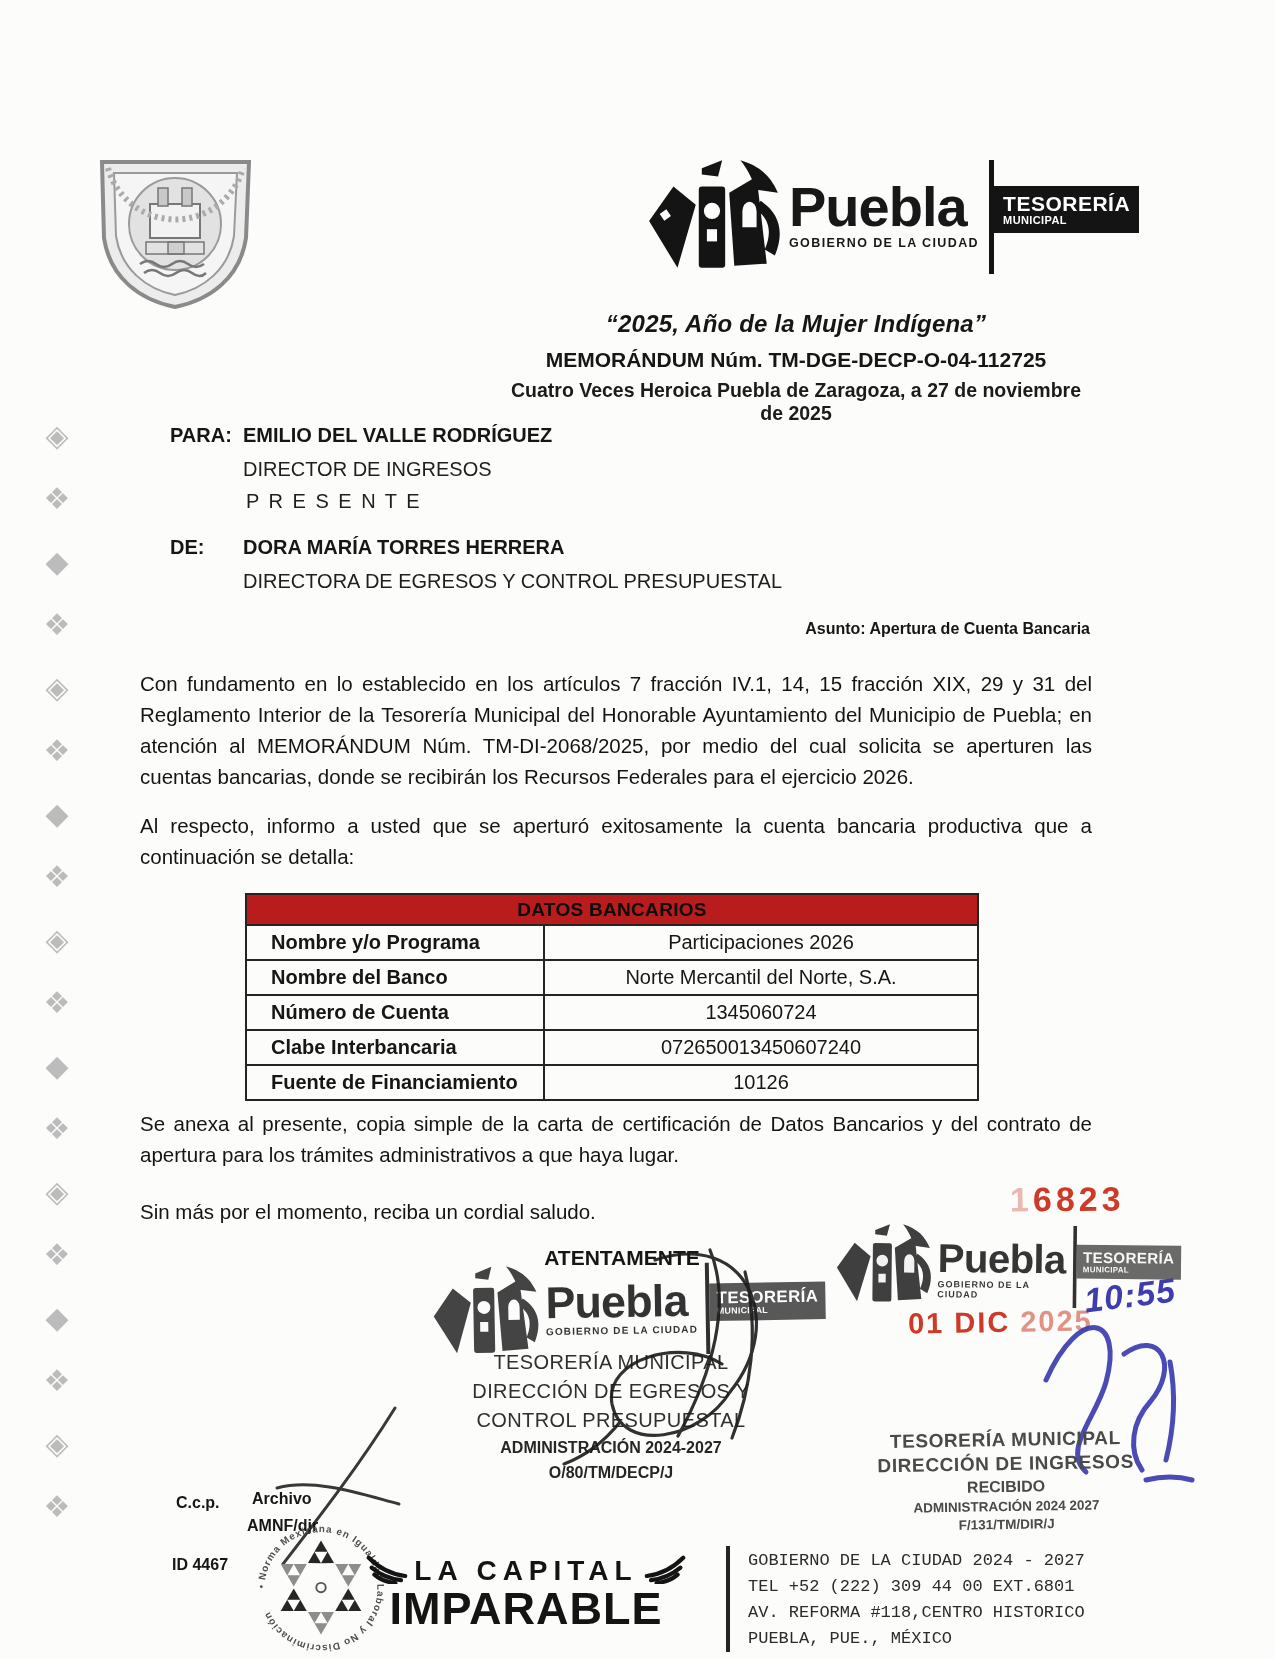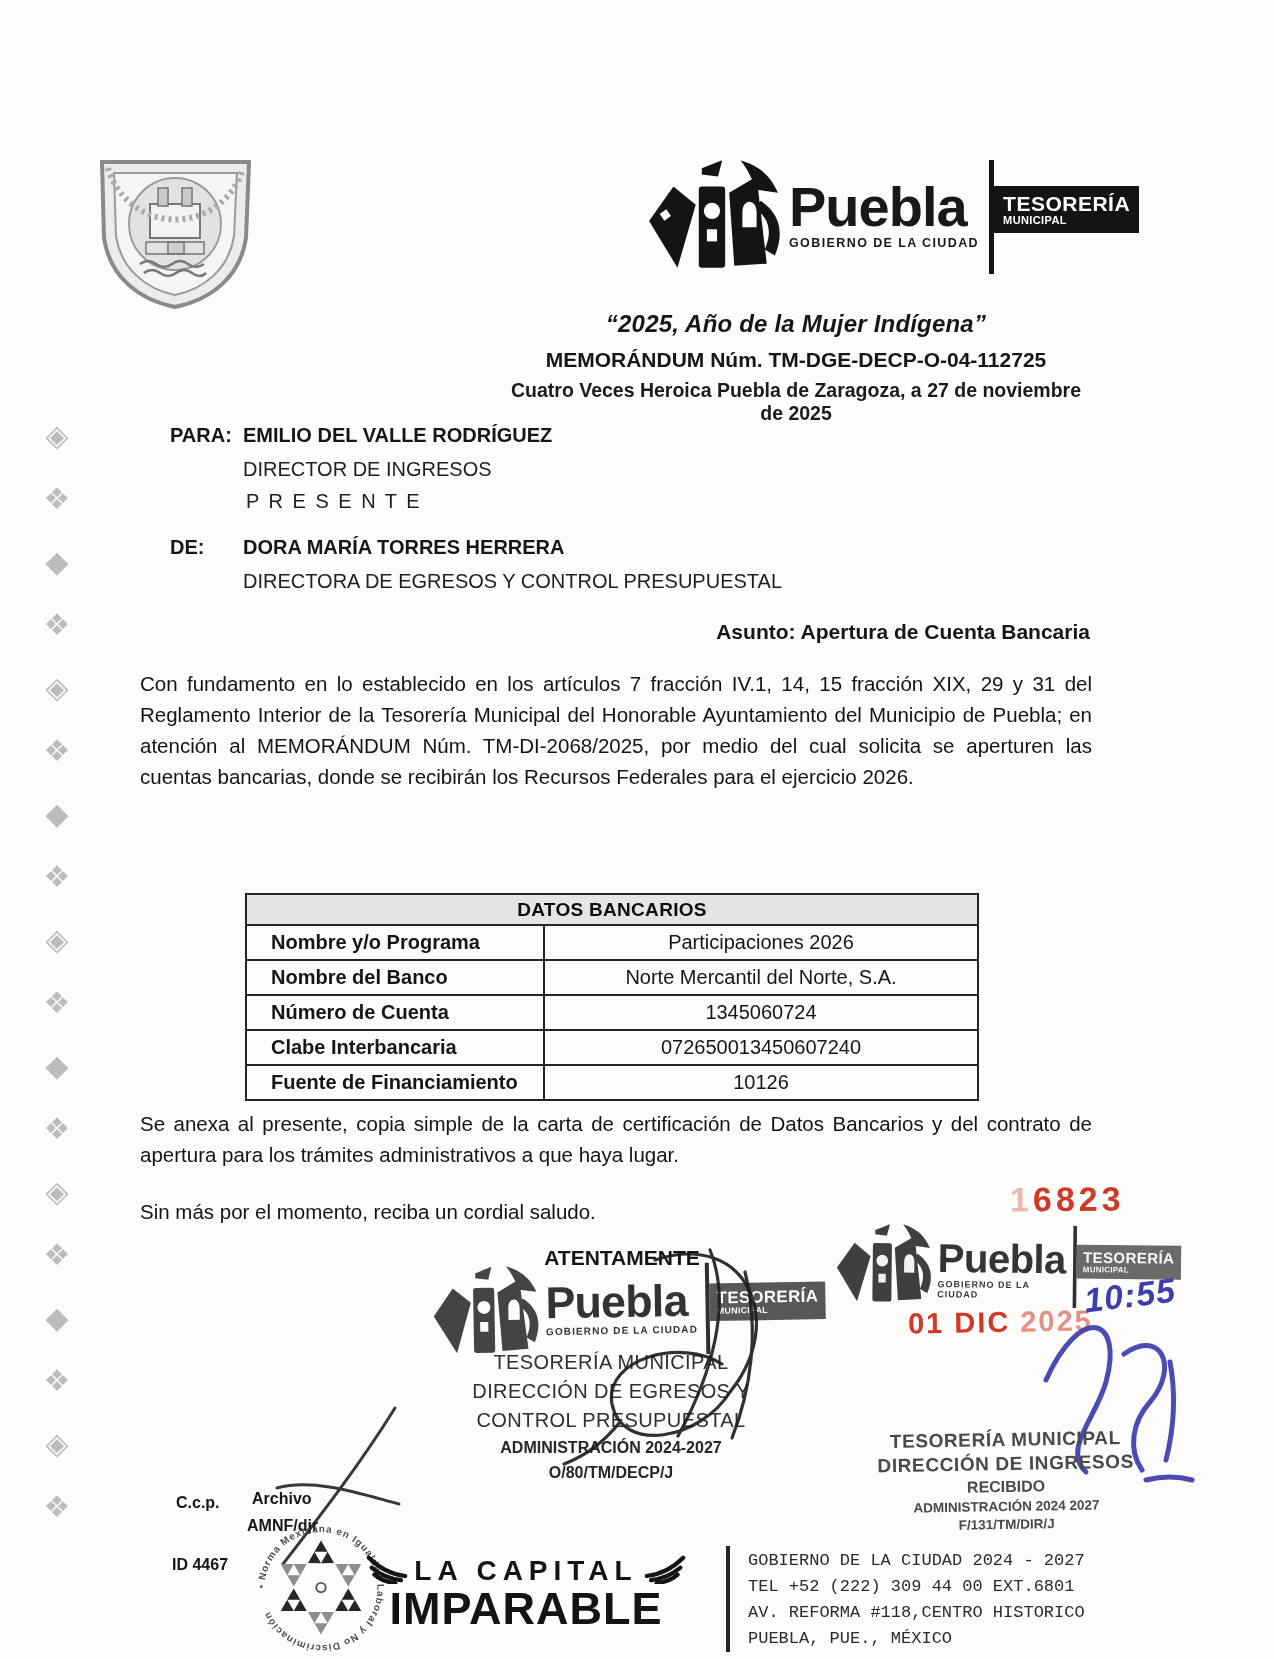--- a/index.html
+++ b/index.html
@@ -33,28 +33,28 @@
   .motto{top:310px;font-size:24px;font-weight:bold;font-style:italic;letter-spacing:.2px;}
   .memo-num{top:348px;font-size:21px;font-weight:bold;}
   .dateline{top:379px;font-size:19.5px;font-weight:bold;color:#1b1b1b;}
 
   
   .addr-label{font-size:20px;font-weight:bold;}
   .addr-name{font-size:20px;font-weight:bold;}
   .addr-title{font-size:20px;color:#1e1e1e;}
   .present{font-size:20px;letter-spacing:2px;color:#1e1e1e;}
 
-  .subject{left:440px;width:650px;text-align:right;top:620px;font-size:21px;font-weight:bold;}
+  .subject{left:440px;width:650px;text-align:right;top:620px;font-size:16px;font-weight:bold;}
 
   .para{left:140px;width:952px;font-size:20.5px;line-height:31px;text-align:justify;color:#141414;}
 
   
   .btable{left:245px;top:893px;border-collapse:collapse;}
   .btable th,.btable td{border:2px solid #242424;}
-  .btable .thead{background:#e5e5e5;color:#0d0d0d;font-size:19px;font-weight:bold;
+  .btable .thead{background:#b91c1c;color:#0d0d0d;font-size:19px;font-weight:bold;
                  text-align:center;height:27px;letter-spacing:.3px;}
   .btable .lbl{width:266px;font-size:20px;font-weight:bold;text-align:left;padding:3px 6px 3px 24px;height:27px;}
   .btable .val{width:424px;font-size:20px;text-align:center;padding:3px 4px;}
 
   
   .atentamente{left:472px;top:1246px;width:300px;text-align:center;font-size:21px;font-weight:bold;}
   .cstamp-lines{left:428px;top:1348px;width:366px;text-align:center;color:#2f2f2f;}
   .cstamp-lines .l-big{font-size:20px;line-height:29px;letter-spacing:.4px;}
   .cstamp-lines .l-small{font-size:16px;font-weight:bold;line-height:25px;color:#262626;}
 
@@ -167,20 +167,21 @@
   <div class="abs addr-title" style="left:243px;top:458px;">DIRECTOR DE INGRESOS</div>
   <div class="abs present" style="left:246px;top:490px;">P R E S E N T E</div>
 
   <div class="abs addr-label" style="left:170px;top:536px;">DE:</div>
   <div class="abs addr-name" style="left:243px;top:536px;">DORA MARÍA TORRES HERRERA</div>
   <div class="abs addr-title" style="left:243px;top:570px;">DIRECTORA DE EGRESOS Y CONTROL PRESUPUESTAL</div>
 
   <div class="abs subject">Asunto: Apertura de Cuenta Bancaria</div>
 
   <div class="abs para" style="top:668px;">Con fundamento en lo establecido en los artículos 7 fracción IV.1, 14, 15 fracción XIX, 29 y 31 del Reglamento Interior de la Tesorería Municipal del Honorable Ayuntamiento del Municipio de Puebla; en atención al MEMORÁNDUM Núm. TM-DI-2068/2025, por medio del cual solicita se aperturen las cuentas bancarias, donde se recibirán los Recursos Federales para el ejercicio 2026.</div>
+  <div class="abs para" style="top:810px;">Al respecto, informo a usted que se aperturó exitosamente la cuenta bancaria productiva que a continuación se detalla:</div>
 
   <table class="abs btable">
     <tbody>
         <tr>
           <th class="thead" colspan="2">DATOS BANCARIOS</th>
         </tr>
     <tr>
       <td class="lbl">Nombre y/o Programa</td>
       <td class="val">Participaciones 2026</td>
         </tr>

